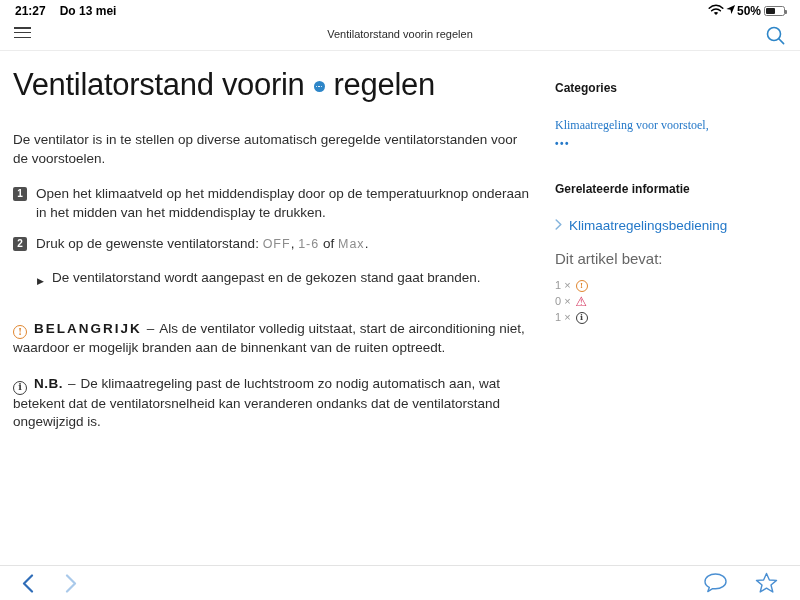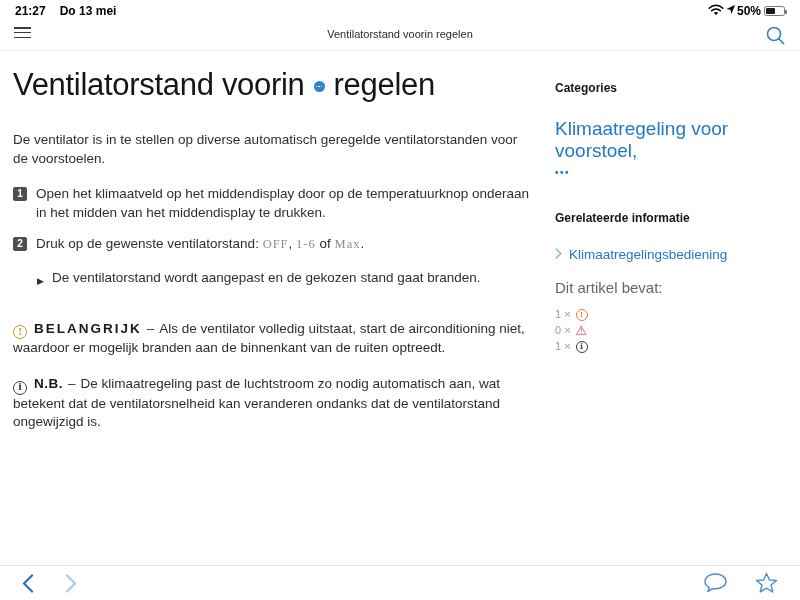--- a/index.html
+++ b/index.html
@@ -42,43 +42,43 @@
   .title-dot i { display:block; width:1.5px; height:1.5px; border-radius:50%;
                  background:#fff; }
   .intro { margin-top:28px; font-size:13.5px; line-height:18.5px; color:#2e2e2e; }
 
   .steps { margin-top:17px; }
   .step { display:flex; gap:9px; margin-bottom:13px; font-size:13.5px;
           line-height:18.5px; color:#2e2e2e; }
   .step-num { flex:none; width:14px; height:14px; margin-top:2px; background:#4f4f4f;
               color:#fff; font-size:10px; font-weight:bold; display:flex;
               align-items:center; justify-content:center; border-radius:2px; }
-  .mono-val { font-family:Liberation Serif, serif; color:#8c8c8c;
+  .mono-val { font-family:Liberation Sans, sans-serif; color:#8c8c8c;
               font-size:12.5px; letter-spacing:1px; }
 
   .result { display:flex; gap:8px; margin:15px 0 0 24px; font-size:13.5px;
             line-height:18.5px; color:#2e2e2e; }
   .tri-bullet { font-size:9px; margin-top:3.5px; color:#2e2e2e; }
 
   .callout { margin-top:29px; font-size:13.5px; line-height:18.5px; color:#2e2e2e; }
   .callout.note { margin-top:17px; }
   .inline-circle { display:inline-flex; width:14px; height:14px; border-radius:50%;
                    align-items:center; justify-content:center; font-size:9.5px;
                    font-weight:bold; vertical-align:-2.5px; margin-right:7px;
                    font-family:"DejaVu Serif", serif; }
   .ic-orange { border:1.4px solid #e0862f; color:#e0862f; }
   .ic-dark   { border:1.4px solid #3c3c3c; color:#3c3c3c; }
   .callout-label { font-weight:bold; color:#1a1a1a; letter-spacing:2px; }
   .callout.note .callout-label { letter-spacing:0.5px; }
   .callout-dash { margin:0 5px; }
 
   
   .side-heading { font-size:12px; font-weight:bold; color:#161616; }
-  .category-link { display:block; margin-top:23px; font-size:19px;
-                   color:#2478c8; text-decoration:none; cursor:pointer; }
+  .category-link { display:block; margin-top:23px; font-size:12px;
+                   color:#2478c8; text-decoration:none; cursor:pointer;font-family:Liberation Serif, serif; }
   .more-dots { display:block; margin-top:5px; font-size:10px; font-weight:bold;
                letter-spacing:1.5px; color:#2478c8; cursor:pointer; }
   .related-heading { margin-top:33px; }
   .related-link { display:flex; align-items:flex-start; gap:7px; margin-top:22px;
                   font-size:13.5px; color:#2478c8; text-decoration:none;
                   cursor:pointer; }
   .contains-heading { margin-top:17px; font-size:15px; color:#666; }
   .contains-list { margin-top:11px; }
   .contains-row { display:flex; align-items:center; gap:5px; font-size:11px;
                   color:#999; line-height:15px; margin-bottom:1px; }

